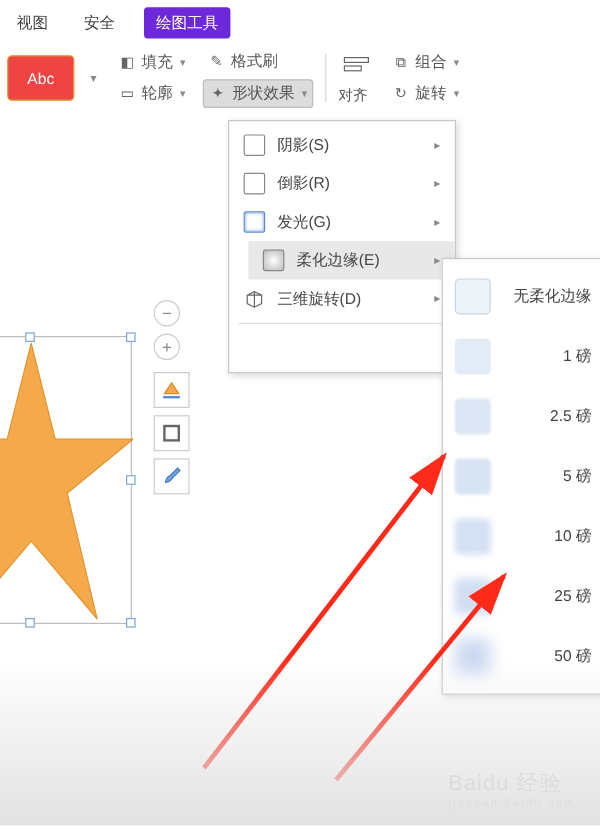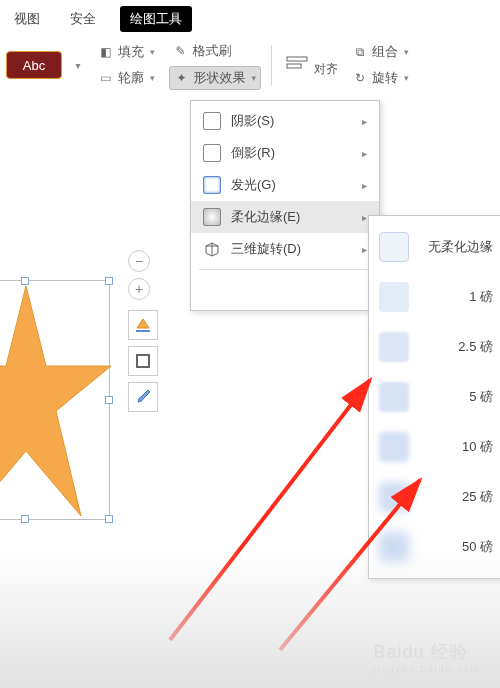--- a/index.html
+++ b/index.html
@@ -1,51 +1,51 @@
 <!DOCTYPE html>
 <html><head>
 <meta charset="utf-8">
 <style>
   * { box-sizing: border-box; margin: 0; padding: 0; font-family: "Microsoft YaHei", sans-serif; }
   body { width: 500px; height: 688px; background: #f0f0f0; overflow: hidden; position: relative; }
   
   
   .tabs { display: flex; gap: 18px; padding: 6px 8px 0 8px; background: #fff; font-size: 13px; color: #444; }
   .tabs .tab { padding: 4px 6px; cursor: pointer; }
-  .tabs .tab.active { background: #000000; color: #fff; border-radius: 3px; padding: 4px 10px; }
+  .tabs .tab.active { background: #6d28d9; color: #fff; border-radius: 3px; padding: 4px 10px; }
   
   
   .ribbon { background: #fff; border-bottom: 1px solid #d6d6d6; padding: 8px 6px 10px 6px; display: flex; align-items: center; gap: 10px; }
-  .abc-box { width: 56px; height: 28px; background: #7f1d1d; border: 1px solid #e0952f; border-radius: 4px; display: flex; align-items: center; justify-content: center; color: #fff; font-size: 13px; }
+  .abc-box { width: 56px; height: 38px; background: #ef4444; border: 1px solid #e0952f; border-radius: 4px; display: flex; align-items: center; justify-content: center; color: #fff; font-size: 13px; }
   .drop { width: 12px; height: 42px; display:flex; align-items:center; justify-content:center; color:#888; font-size:10px; }
   .ribbon-col { display:flex; flex-direction:column; gap:4px; font-size:13px; color:#555; }
   .ribbon-item { display:flex; align-items:center; gap:4px; padding:2px 4px; cursor:pointer; white-space:nowrap; }
   .ribbon-item.pressed { background:#dcdcdc; border:1px solid #bcbcbc; border-radius:3px; }
   .mini-icon { width:16px; height:16px; display:inline-flex; align-items:center; justify-content:center; font-size:12px; color:#666; }
   .caret { font-size:9px; color:#888; margin-left:2px; }
   .sep { width:1px; height:40px; background:#d6d6d6; }
   .big-icon { width:30px; height:26px; display:flex; align-items:center; justify-content:center; color:#666; }
-  .big-col { display:flex; flex-direction:row; align-items:flex-end; gap:2px; font-size:12px; color:#555; cursor:pointer;}
+  .big-col { display:flex; flex-direction:column; align-items:flex-start; gap:2px; font-size:12px; color:#555; cursor:pointer;}
   
   
   .canvas { position:absolute; top:100px; left:0; right:0; bottom:0; background:#fff; }
   .star-box { position:absolute; left:-60px; top:180px; width:170px; height:240px; border:1px solid #bbb; }
   .handle { position:absolute; width:8px; height:8px; background:#fff; border:1px solid #7aa7d8; }.h-tr{top:-4px;right:-4px}.h-br{bottom:-4px;right:-4px}
   .h-t{top:-4px;left:50%;margin-left:-4px}.h-b{bottom:-4px;left:50%;margin-left:-4px}.h-r{right:-4px;top:50%;margin-top:-4px}
   
   .zoom { position:absolute; left:128px; top:150px; display:flex; flex-direction:column; gap:6px; }
   .zbtn { width:22px; height:22px; border:1px solid #ccc; border-radius:50%; background:#fff; display:flex; align-items:center; justify-content:center; font-size:14px; color:#888; cursor:pointer;}
   
   .side-tools { position:absolute; left:128px; top:210px; display:flex; flex-direction:column; gap:6px; }
   .tool { width:30px; height:30px; border:1px solid #ccc; background:#fff; display:flex; align-items:center; justify-content:center; cursor:pointer; }
   
   
   .menu { position:absolute; left:190px; top:100px; width:190px; background:#fff; border:1px solid #c8c8c8; box-shadow:2px 2px 6px rgba(0,0,0,0.15); padding:4px 0; font-size:13px; color:#444; }
   .menu-item { display:flex; align-items:center; gap:10px; padding:7px 12px; cursor:pointer; }
-  .menu-item.hover { background:#e8e8e8; }
+  .menu-item.hover { background:#e8e8e8;margin-left:16px; }
   .menu-item .micon { width:18px; height:18px; border:1px solid #888; border-radius:2px; display:flex; align-items:center; justify-content:center; font-size:10px; }
   .menu-item .micon.noborder { border:none; }
   .menu-item .arrow { margin-left:auto; font-size:10px; color:#888; }
   .menu .divider { height:1px; background:#e0e0e0; margin:4px 8px; }
   
   
   .submenu { position:absolute; left:368px; top:215px; width:140px; background:#fff; border:1px solid #c8c8c8; box-shadow:2px 2px 6px rgba(0,0,0,0.15); padding:6px 0; font-size:13px; color:#444; }
   .sub-item { display:flex; align-items:center; gap:12px; padding:10px 10px; cursor:pointer; }
   .swatch { width:30px; height:30px; border-radius:4px; background:#dbe5f5; }
   .sw0{background:#eef2f9;border:1px solid #c8d4e8;}

